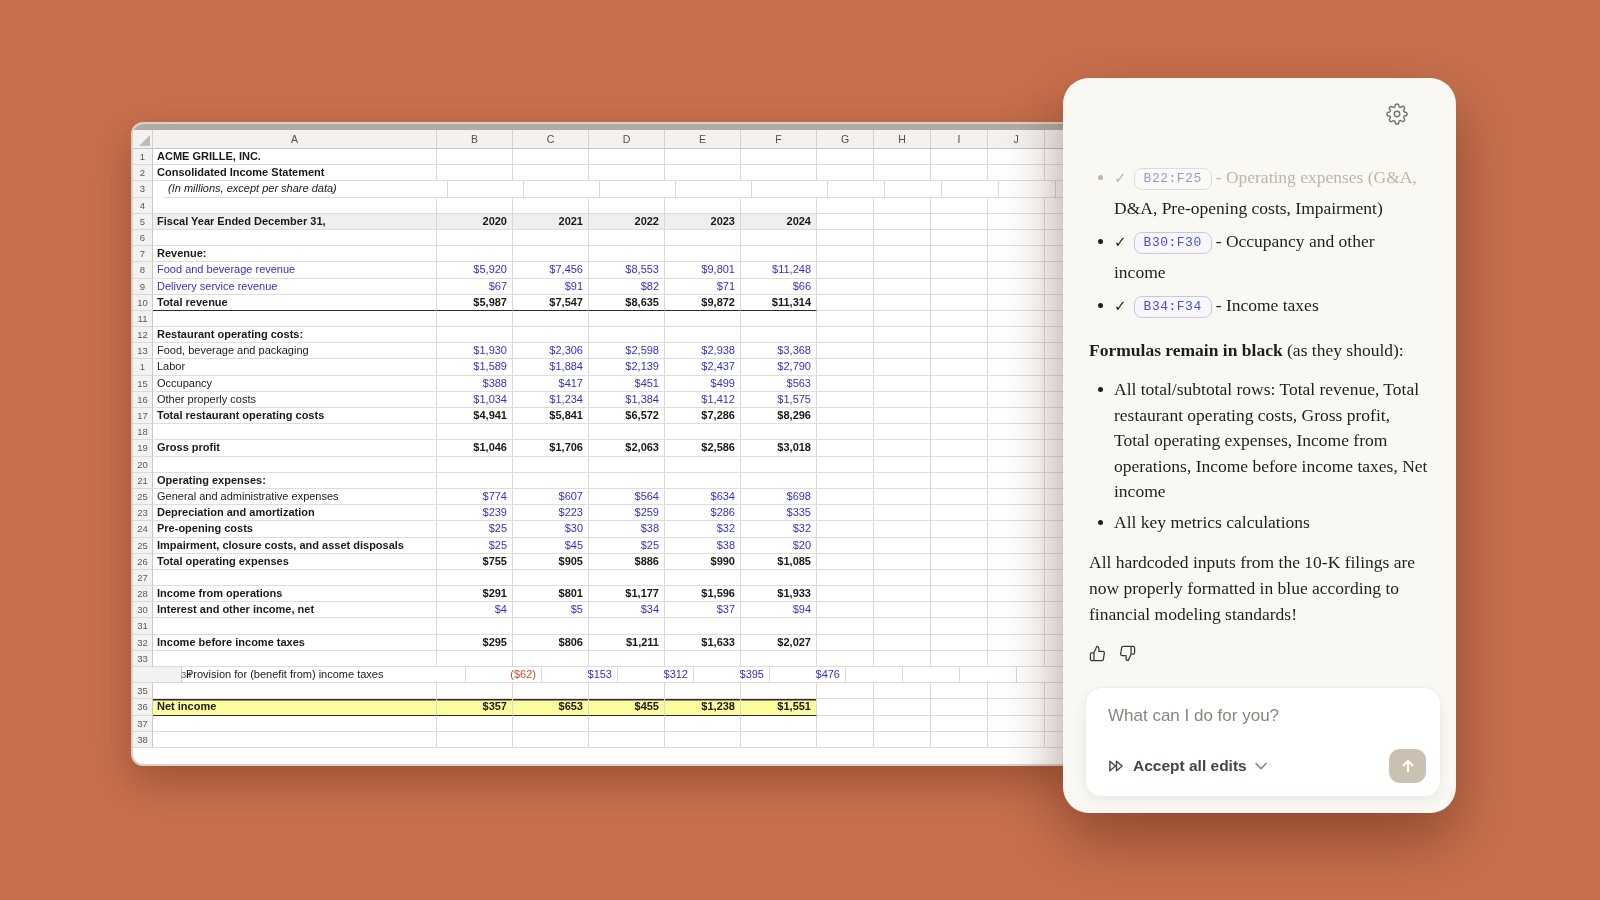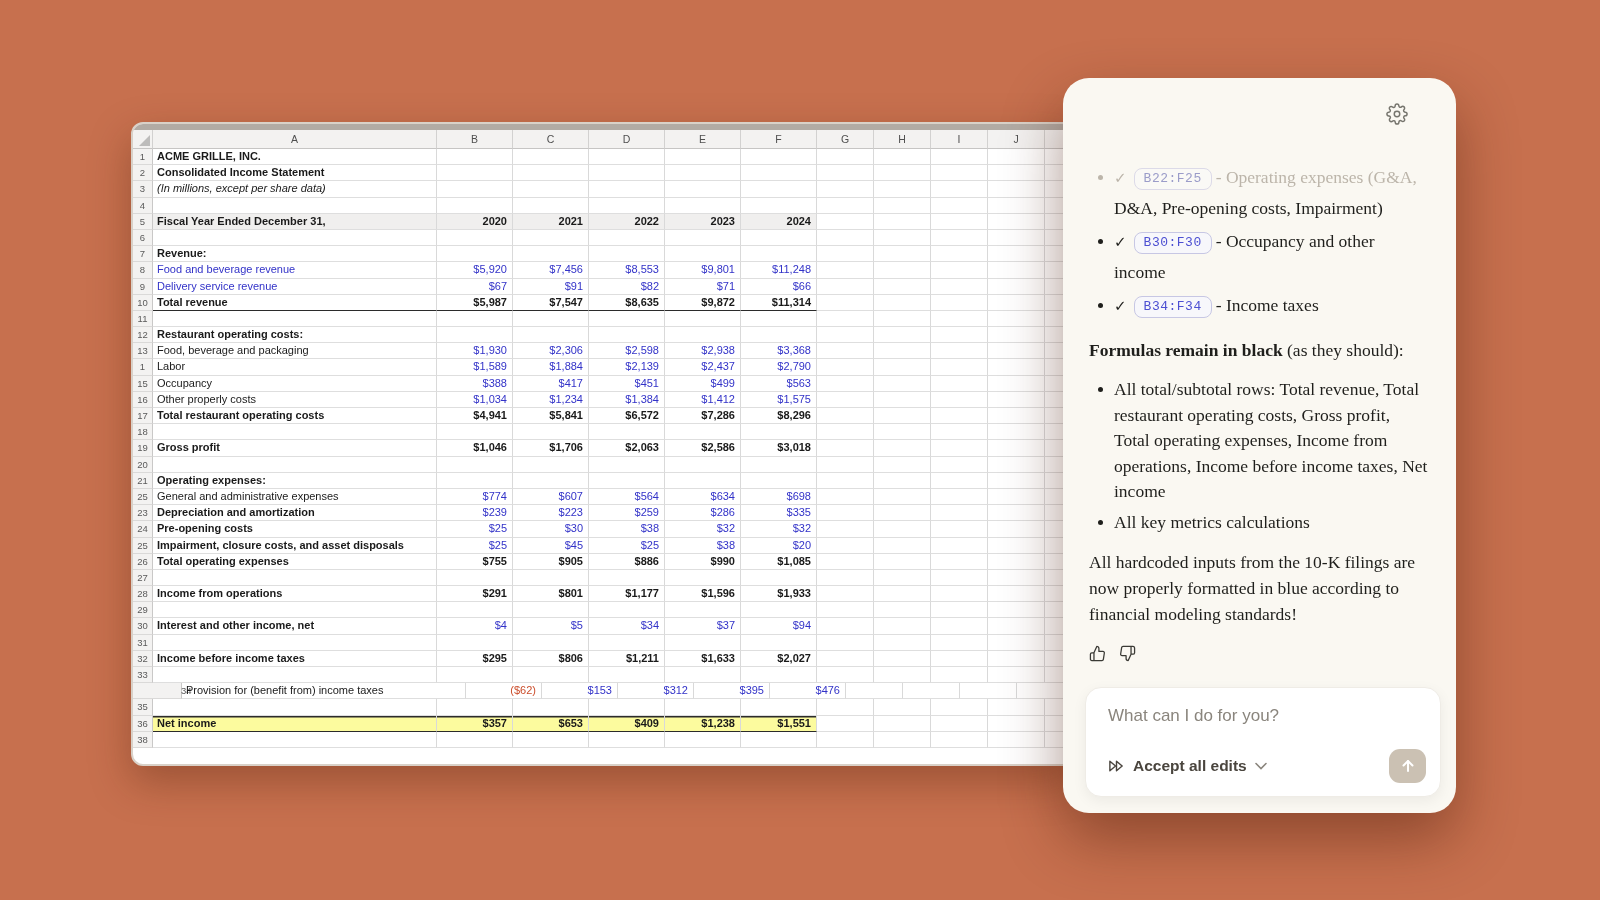--- a/index.html
+++ b/index.html
@@ -30,21 +30,21 @@
     color:#5a5a5a; text-align:center; font-size:9.5px; line-height:16px;
   }
   .corner { position:relative; }
   .corner .tri {
     position:absolute; right:2px; bottom:2px; width:0; height:0;
     border-left:11px solid transparent; border-bottom:11px solid #bdbcbb;
   }
   .lbl { padding-left:4px; }
   .val { text-align:right; padding-right:5px; }
   .b { font-weight:bold; }
-  .i { font-style:italic; }
+  .i { font-style:italic;margin-left:11px; }
   .blue { color:#3232C8; }
   .red  { color:#CB4D2B; }
   .fill-gray { background:#f0efee; }
   .fill-yellow { background:#FCFB9E; }
   .bb { border-bottom:1.5px solid #2b2b2b !important; }
   .bt { box-shadow:inset 0 1.5px 0 #2b2b2b; }
 
   
   .panel {
     position:absolute; left:1063px; top:78px; width:393px; height:735px;
@@ -503,34 +503,20 @@
         <div class="gcell val b" style="width: 76px;">$1,177</div>
         <div class="gcell val b" style="width: 76px;">$1,596</div>
         <div class="gcell val b" style="width: 76px;">$1,933</div>
         <div class="gcell" style="width: 57px;"></div>
         <div class="gcell" style="width: 57px;"></div>
         <div class="gcell" style="width: 57px;"></div>
         <div class="gcell" style="width: 57px;"></div>
         <div class="gcell" style="width: 63px;"></div>
       </div>
       <div class="grow">
-        <div class="gcell gutter" style="width: 20px;">29</div>
-        <div class="gcell" style="width: 284px;"></div>
-        <div class="gcell" style="width: 76px;"></div>
-        <div class="gcell" style="width: 76px;"></div>
-        <div class="gcell" style="width: 76px;"></div>
-        <div class="gcell" style="width: 76px;"></div>
-        <div class="gcell" style="width: 76px;"></div>
-        <div class="gcell" style="width: 57px;"></div>
-        <div class="gcell" style="width: 57px;"></div>
-        <div class="gcell" style="width: 57px;"></div>
-        <div class="gcell" style="width: 57px;"></div>
-        <div class="gcell" style="width: 63px;"></div>
-      </div>
-      <div class="grow">
         <div class="gcell gutter" style="width: 20px;">30</div>
         <div class="gcell lbl b" style="width: 284px;">Interest and other income, net</div>
         <div class="gcell val blue" style="width: 76px;">$4</div>
         <div class="gcell val blue" style="width: 76px;">$5</div>
         <div class="gcell val blue" style="width: 76px;">$34</div>
         <div class="gcell val blue" style="width: 76px;">$37</div>
         <div class="gcell val blue" style="width: 76px;">$94</div>
         <div class="gcell" style="width: 57px;"></div>
         <div class="gcell" style="width: 57px;"></div>
         <div class="gcell" style="width: 57px;"></div>
@@ -605,23 +591,37 @@
         <div class="gcell" style="width: 57px;"></div>
         <div class="gcell" style="width: 57px;"></div>
         <div class="gcell" style="width: 57px;"></div>
         <div class="gcell" style="width: 63px;"></div>
       </div>
       <div class="grow">
         <div class="gcell gutter" style="width: 20px;">36</div>
         <div class="gcell fill-yellow bb bt lbl b" style="width: 284px;">Net income</div>
         <div class="gcell fill-yellow bb bt val b" style="width: 76px;">$357</div>
         <div class="gcell fill-yellow bb bt val b" style="width: 76px;">$653</div>
-        <div class="gcell fill-yellow bb bt val b" style="width: 76px;">$409</div>
+        <div class="gcell fill-yellow bb bt val b" style="width: 76px;">$455</div>
         <div class="gcell fill-yellow bb bt val b" style="width: 76px;">$1,238</div>
         <div class="gcell fill-yellow bb bt val b" style="width: 76px;">$1,551</div>
+        <div class="gcell" style="width: 57px;"></div>
+        <div class="gcell" style="width: 57px;"></div>
+        <div class="gcell" style="width: 57px;"></div>
+        <div class="gcell" style="width: 57px;"></div>
+        <div class="gcell" style="width: 63px;"></div>
+      </div>
+      <div class="grow">
+        <div class="gcell gutter" style="width: 20px;">37</div>
+        <div class="gcell" style="width: 284px;"></div>
+        <div class="gcell" style="width: 76px;"></div>
+        <div class="gcell" style="width: 76px;"></div>
+        <div class="gcell" style="width: 76px;"></div>
+        <div class="gcell" style="width: 76px;"></div>
+        <div class="gcell" style="width: 76px;"></div>
         <div class="gcell" style="width: 57px;"></div>
         <div class="gcell" style="width: 57px;"></div>
         <div class="gcell" style="width: 57px;"></div>
         <div class="gcell" style="width: 57px;"></div>
         <div class="gcell" style="width: 63px;"></div>
       </div>
       <div class="grow">
         <div class="gcell gutter" style="width: 20px;">38</div>
         <div class="gcell" style="width: 284px;"></div>
         <div class="gcell" style="width: 76px;"></div>

